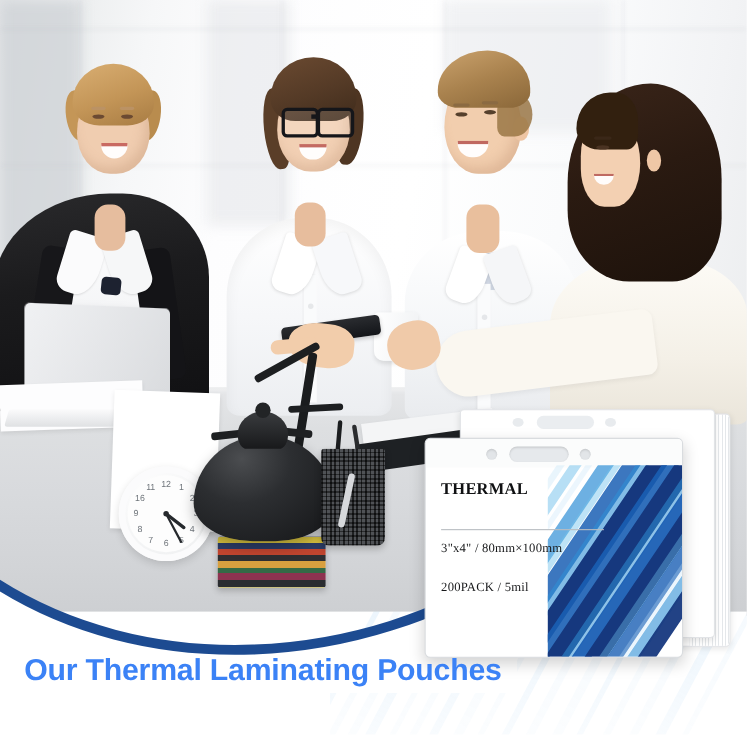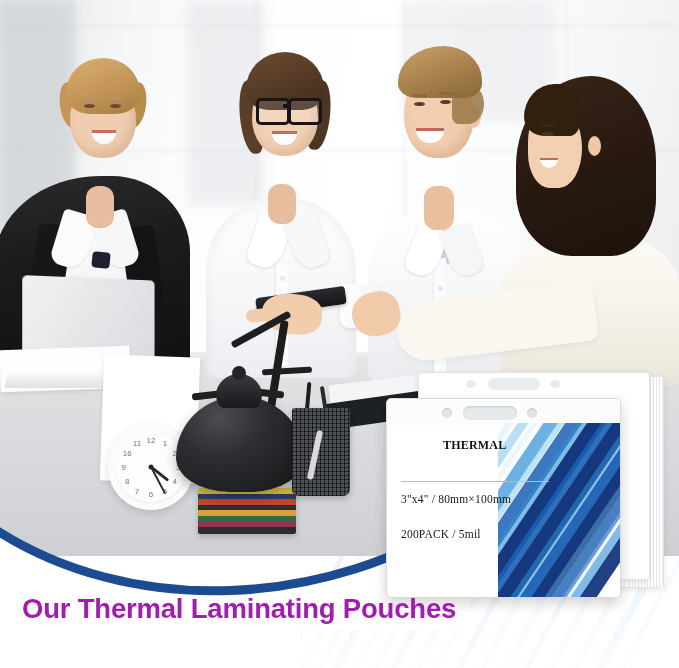--- a/index.html
+++ b/index.html
@@ -198,21 +198,21 @@
 
   
   .swoosh{position:absolute;left:0;top:430px;width:679px;height:180px;overflow:visible;}
 
   
   .bottom-band{position:absolute;left:0;top:556px;width:679px;height:112px;background:#ffffff;}
   .streaks{position:absolute;left:300px;top:556px;width:379px;height:112px;overflow:hidden;opacity:.5;}
   .streak{position:absolute;top:-40px;width:10px;height:200px;
     background:linear-gradient(180deg,rgba(150,200,240,.55),rgba(190,220,245,.12));transform:rotate(28deg);border-radius:4px;}
 
-  .tagline{position:absolute;left:22px;top:592px;width:640px;color:#a21caf;
+  .tagline{position:absolute;left:22px;top:592px;width:640px;color:#3b82f6;
     font-family:"Liberation Sans",sans-serif;font-weight:700;font-size:27.5px;line-height:33px;letter-spacing:-.2px;}
 
   
   .pouch-stack{position:absolute;left:404px;top:370px;width:262px;height:222px;}
   .stack-sheet{position:absolute;background:#ffffff;border:1px solid #e2e4e7;border-radius:4px;
     box-shadow:0 2px 6px rgba(0,0,0,.10);}
   .stack-lines{position:absolute;right:0;top:0;bottom:0;width:36px;
     background:repeating-linear-gradient(90deg,#ffffff 0 2px,#e4e7ea 2px 3px);border-radius:0 4px 4px 0;}
 
   .card{position:absolute;left:386px;top:398px;width:233px;height:198px;background:#ffffff;
@@ -220,21 +220,21 @@
   .card-top{position:absolute;left:0;top:0;width:100%;height:26px;background:#fbfcfc;}
   .hole-l{position:absolute;left:55px;top:9px;width:10px;height:10px;border-radius:50%;background:#e2e5e8;box-shadow:inset 0 1px 2px rgba(0,0,0,.13);}
   .hole-r{position:absolute;left:140px;top:9px;width:10px;height:10px;border-radius:50%;background:#e2e5e8;box-shadow:inset 0 1px 2px rgba(0,0,0,.13);}
   .slot{position:absolute;left:76px;top:7px;width:54px;height:14px;border-radius:7px;background:#e6e9ec;box-shadow:inset 0 1px 2px rgba(0,0,0,.14);}
 
   .blue-art{position:absolute;right:0;top:24px;width:122px;height:174px;overflow:hidden;}
   .bstripe{position:absolute;top:-60px;width:13px;height:300px;transform:rotate(34deg);border-radius:2px;}
 
   .card-title{position:absolute;left:14px;top:36px;width:170px;
     font-family:"Liberation Serif",serif;font-weight:700;color:#101113;
-    font-size:12px;line-height:21px;letter-spacing:.2px;margin-left:42px;}
+    font-size:15px;line-height:21px;letter-spacing:.2px;}
   .rule{position:absolute;left:14px;top:82px;width:148px;height:1px;background:#b9bdc1;}
   .spec{position:absolute;left:14px;font-family:"Liberation Serif",serif;font-size:11.5px;color:#17181a;letter-spacing:.2px;}
   .spec.s1{top:94px;} .spec.s2{top:129px;}
   .features{position:absolute;left:15px;top:134px;font-family:"Liberation Serif",serif;font-size:9.5px;color:#2b2d30;line-height:12.6px;}
   .features div{white-space:nowrap;}
   .fnum{color:#2f6fa8;}
 </style>
 </head>
 <body>
 

